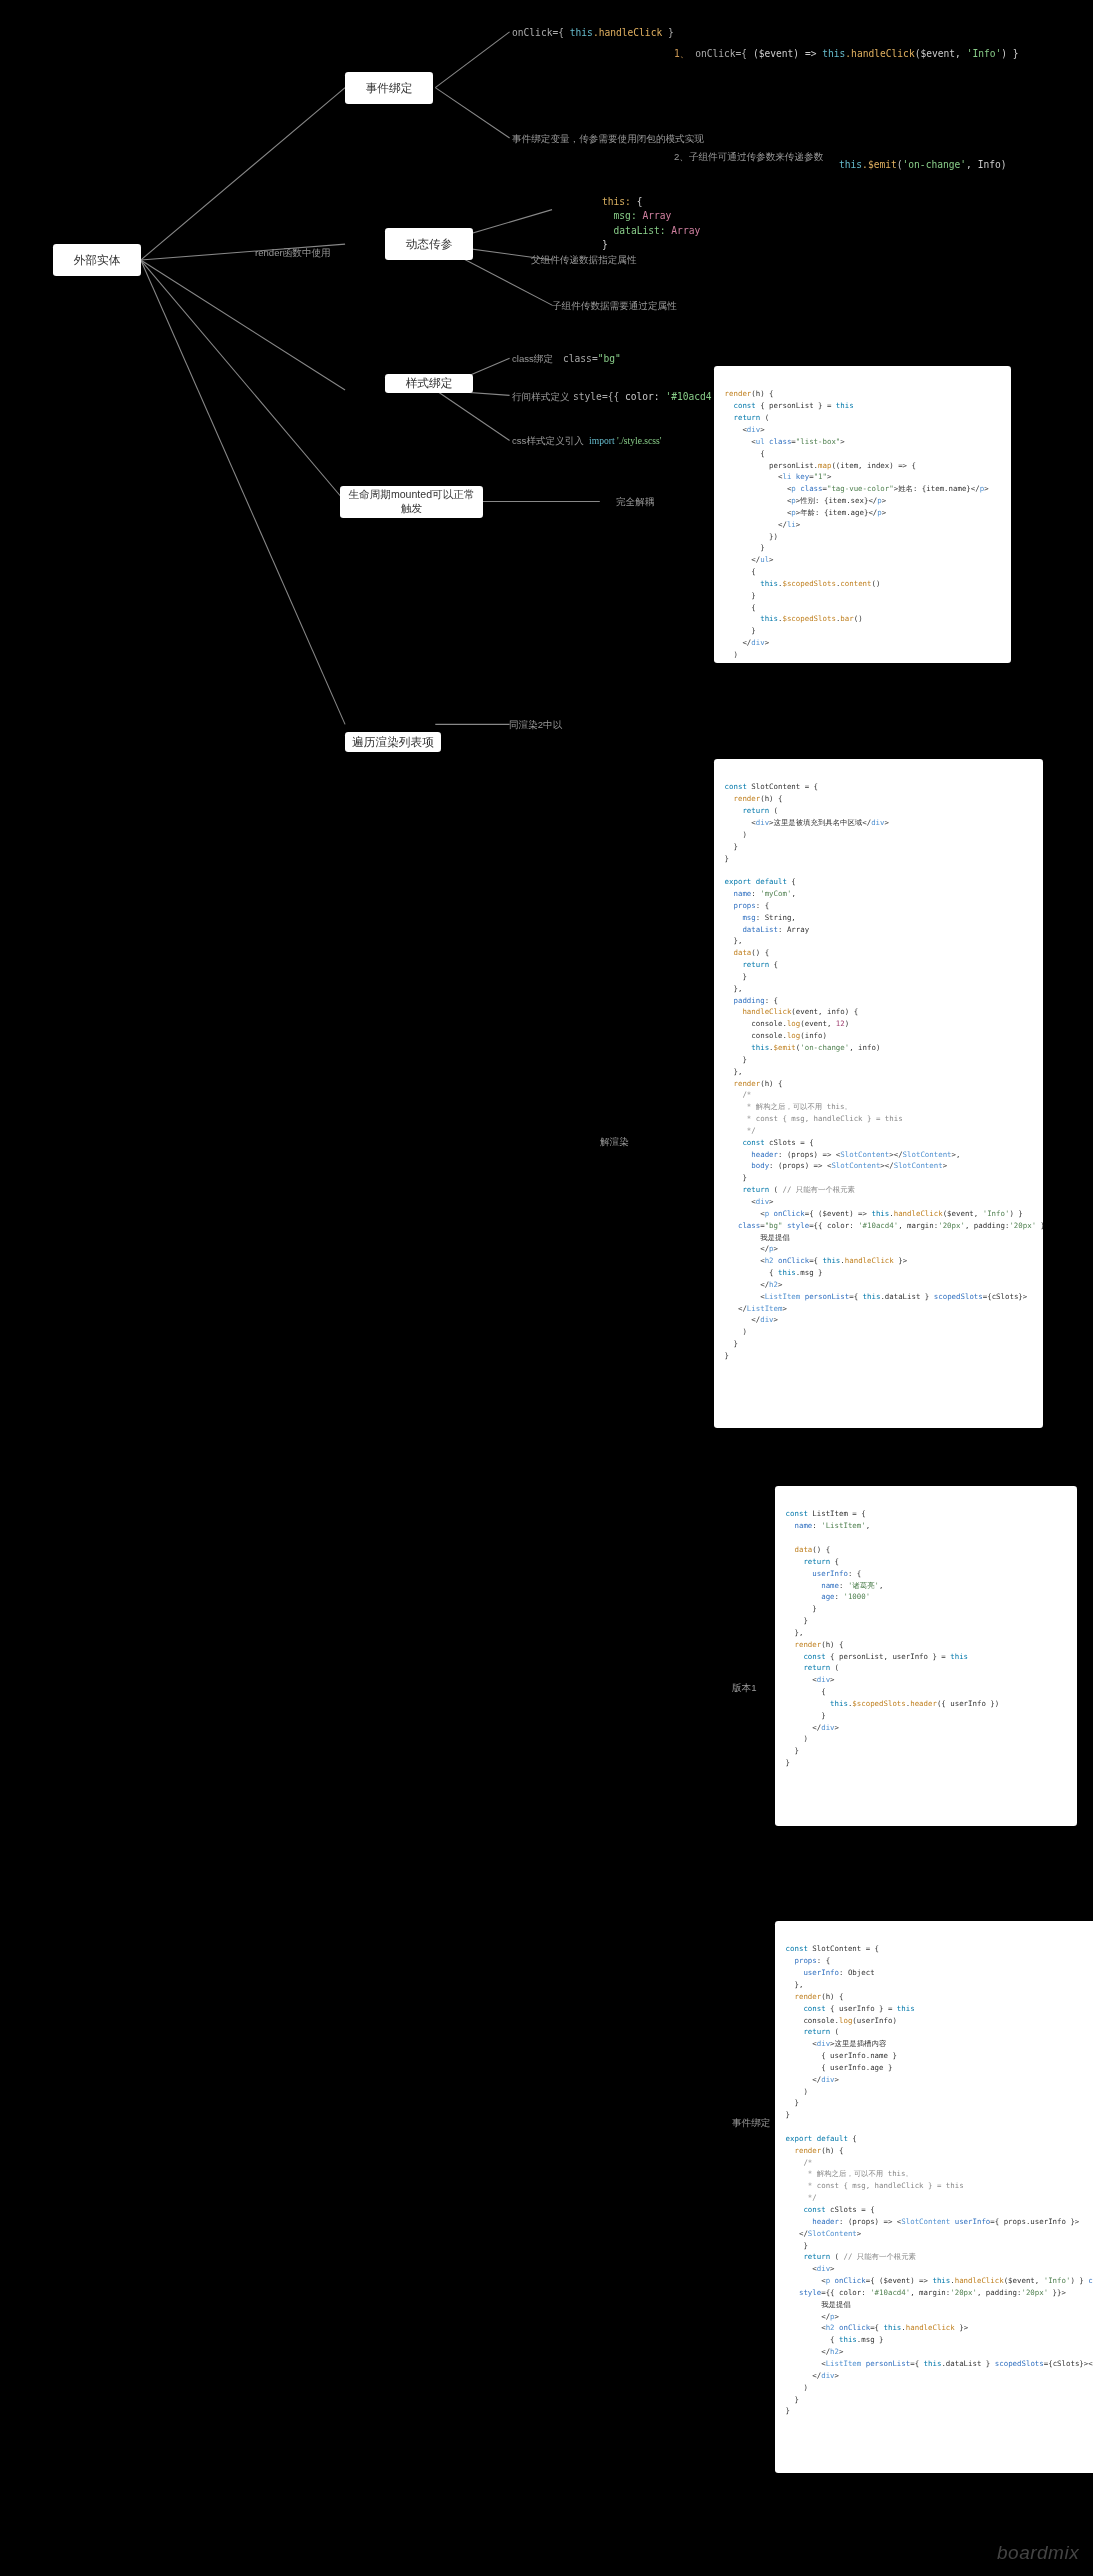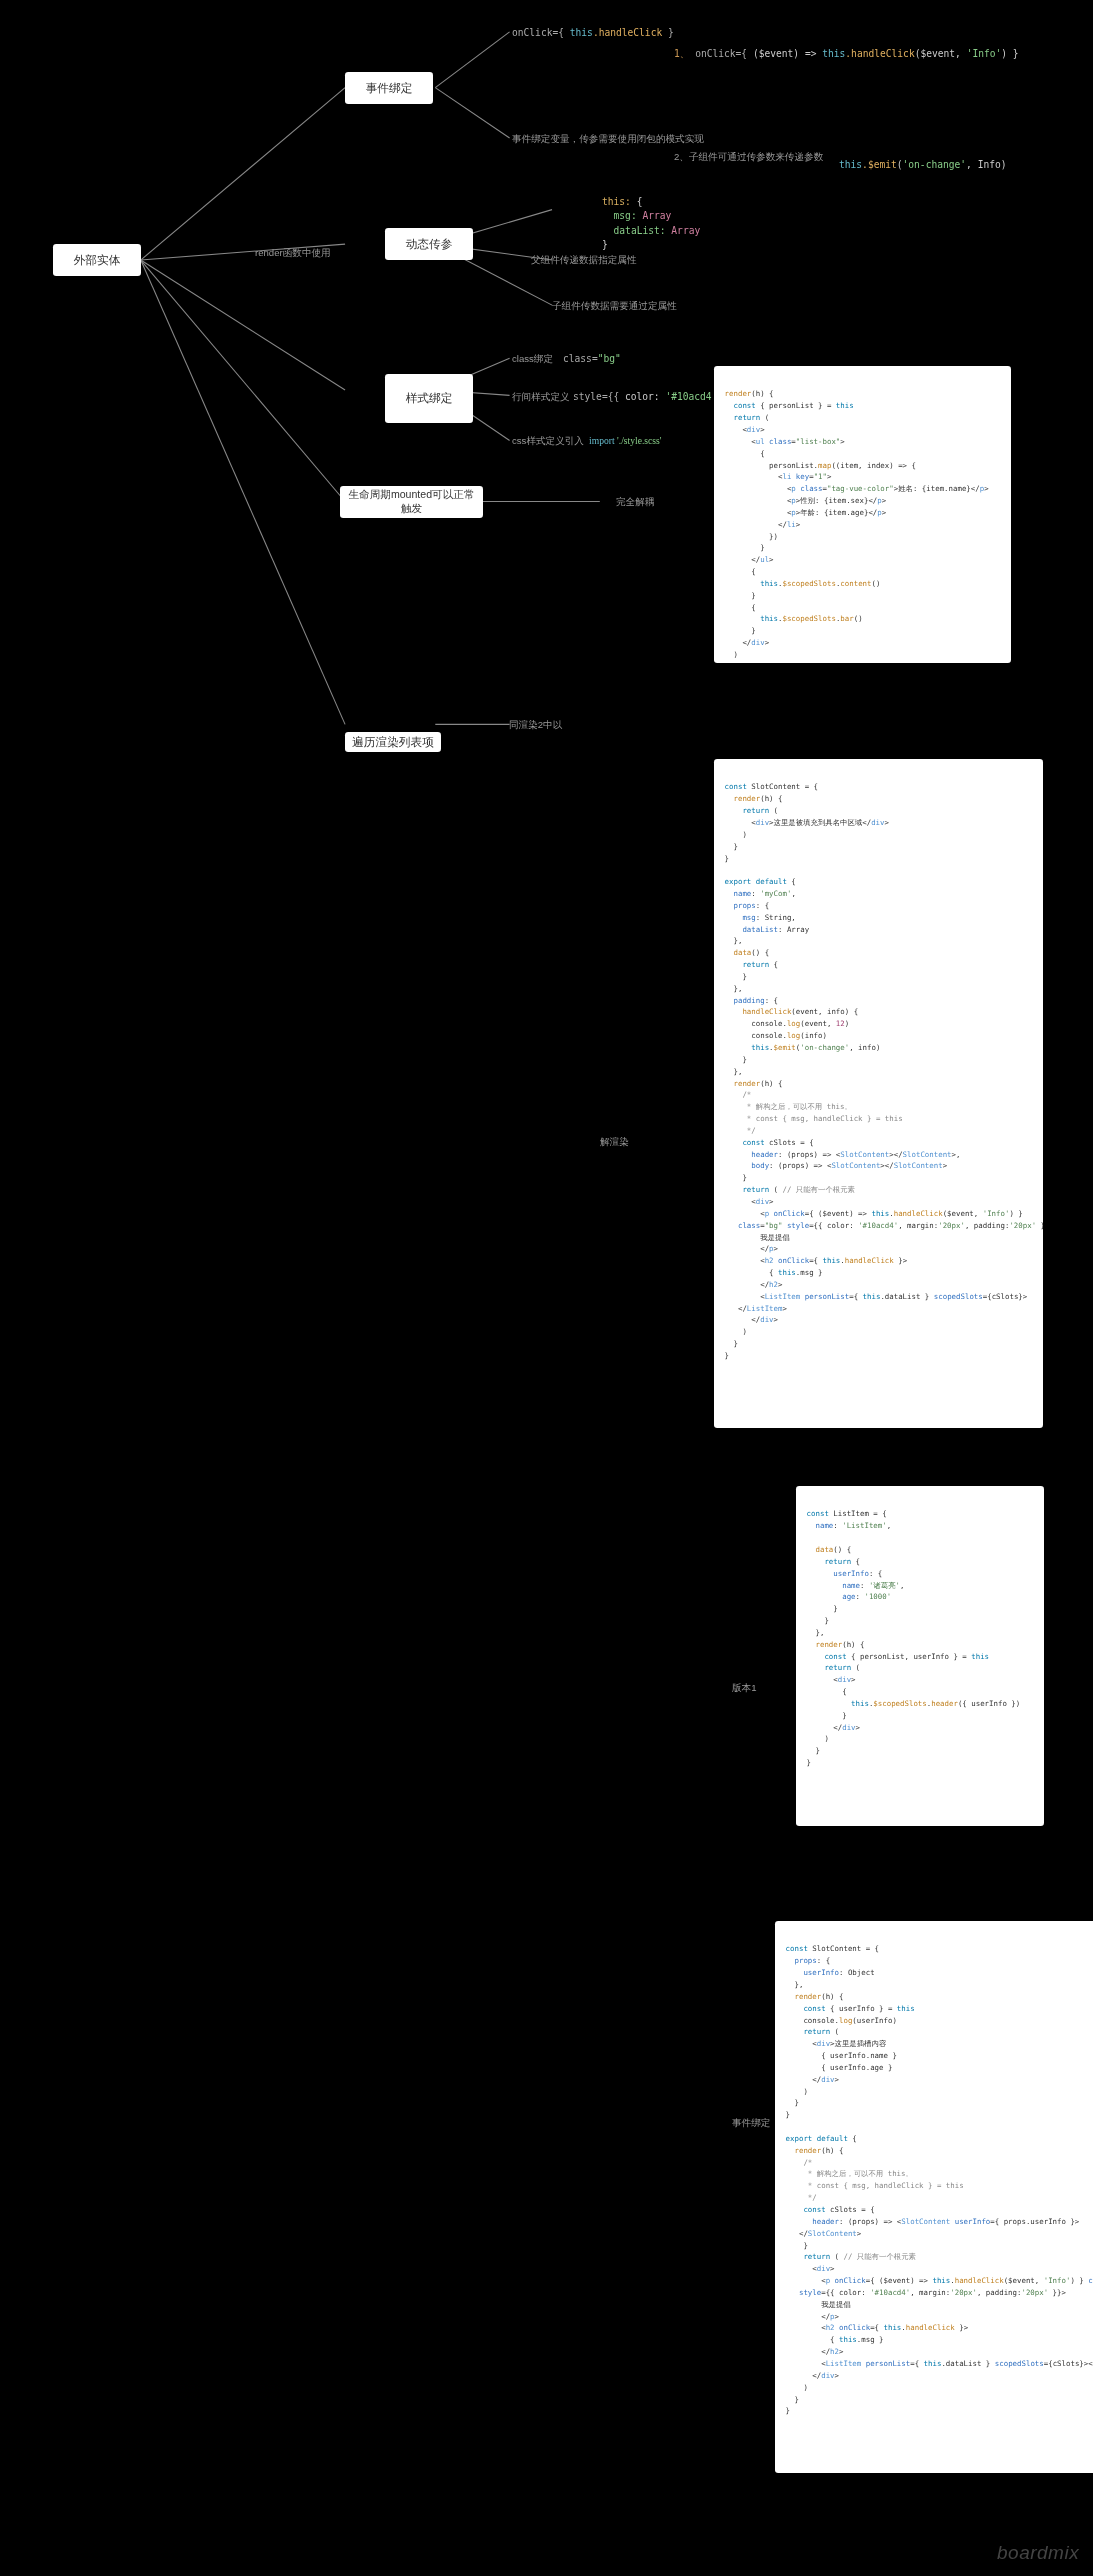--- a/index.html
+++ b/index.html
@@ -100,21 +100,21 @@
 <div class="label" style="left:255px; top:247px;">render函数中使用</div>
 
 <div class="node" style="left:345px; top:72px; width:88px; height:32px;">
     <span>事件绑定</span>
   </div>
 
 <div class="node" style="left:385px; top:228px; width:88px; height:32px;">
     <span>动态传参</span>
   </div>
 
-<div class="node" style="left:385px; top:374px; width:88px; height:49px;">
+<div class="node" style="left:385px; top:374px; width:88px; height:19px;">
     <span>样式绑定</span>
   </div>
 
 <div class="node" style="left:340px; top:486px; width:143px; height:32px; font-size:10.6px;">
     <span>生命周期mounted可以正常触发</span>
   </div>
 
 <div class="node" style="left:345px; top:732px; width:96px; height:20px;">
     <span>遍历渲染列表项</span>
   </div>
@@ -239,21 +239,21 @@
         &lt;<span class="tag">ListItem</span> <span class="prop">personList</span>={ <span class="kw">this</span>.dataList } <span class="prop">scopedSlots</span>={cSlots}&gt;
    &lt;/<span class="tag">ListItem</span>&gt;
       &lt;/<span class="tag">div</span>&gt;
     )
   }
 }
 </div>
 
 <div class="label" style="left:732px; top:1682px;">版本1</div>
 
-<div class="codeblock" style="left:796px; top:1486px; width:248px; height:340px;">
+<div class="codeblock" style="left:775px; top:1486px; width:302px; height:340px;">
 <span class="kw">const</span> ListItem = {
   <span class="prop">name</span>: <span class="str">'ListItem'</span>,
 
   <span class="fn">data</span>() {
     <span class="kw">return</span> {
       <span class="prop">userInfo</span>: {
         <span class="prop">name</span>: <span class="str">'诸葛亮'</span>,
         <span class="prop">age</span>: <span class="str">'1000'</span>
       }
     }

